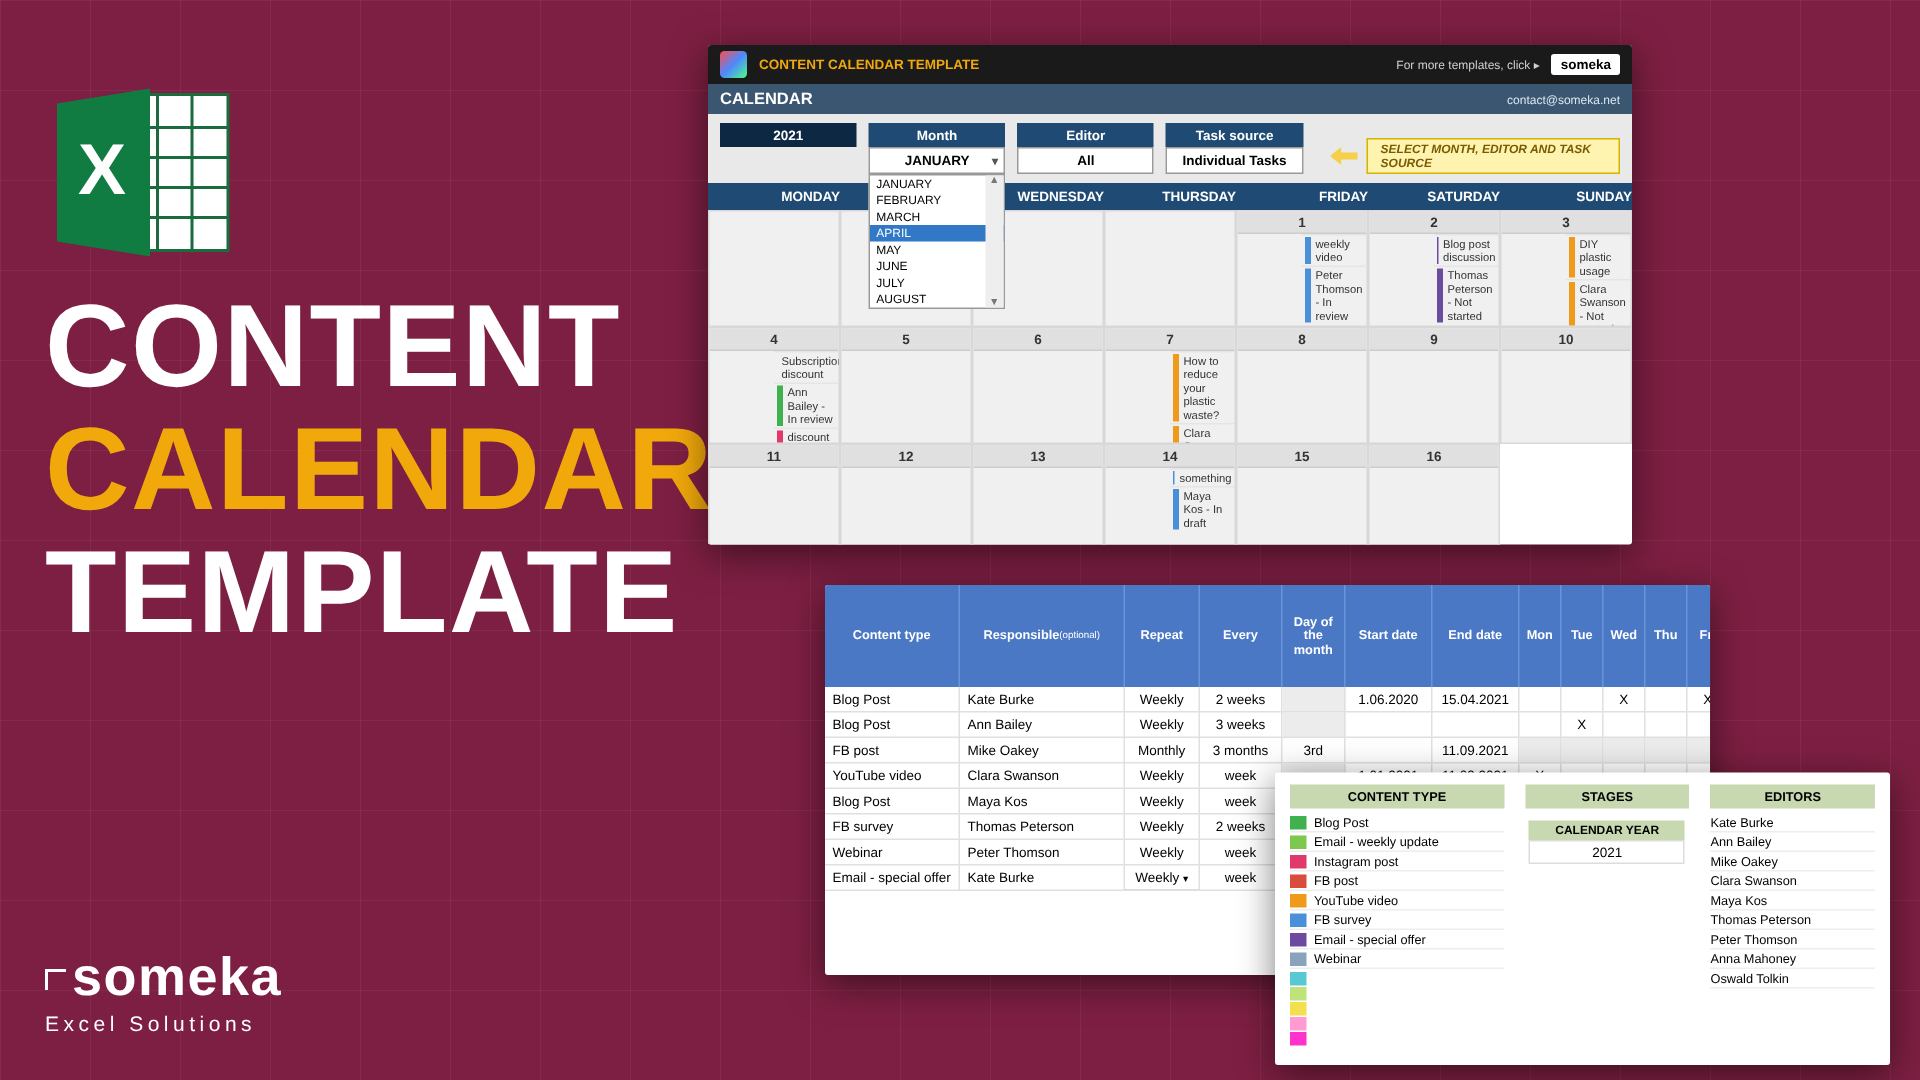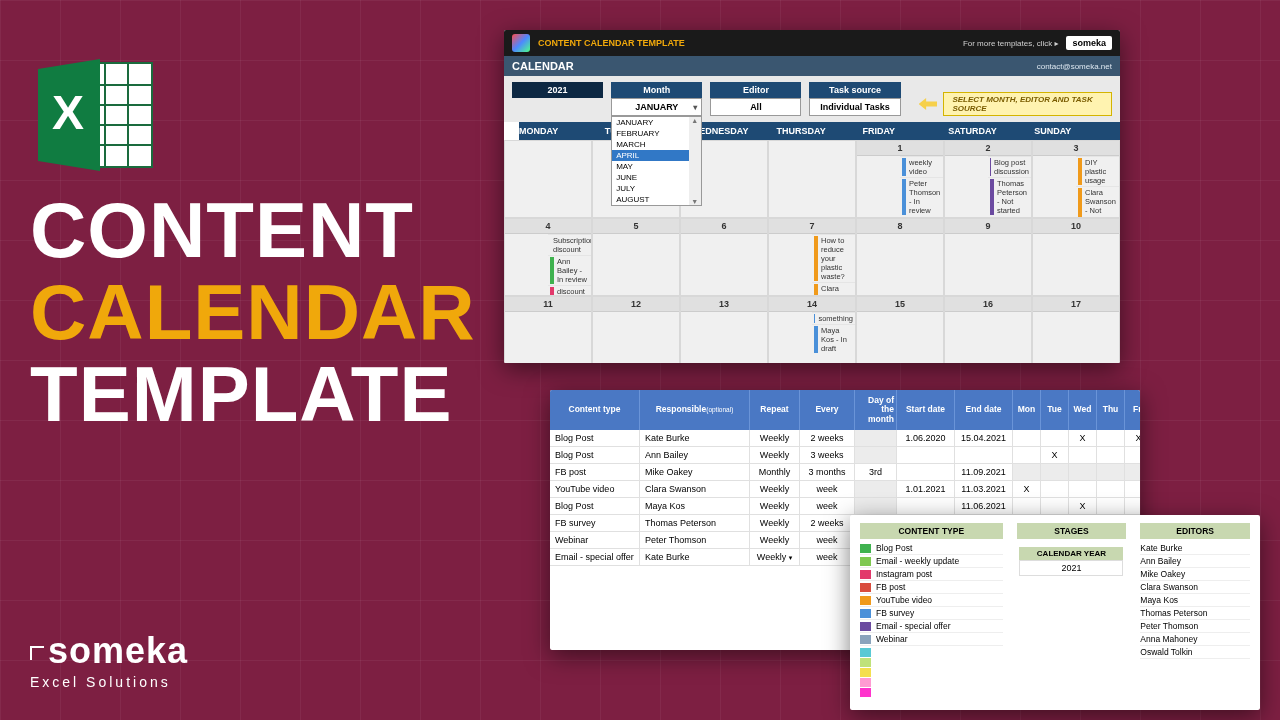--- a/index.html
+++ b/index.html
@@ -18,21 +18,21 @@
   .title-block .line { font-size: 78px; font-weight: 900; letter-spacing: 1px; line-height: 1.05; }
   .white { color: #ffffff; }
   .gold  { color: #f0a80b; }
   .someka-logo { position: absolute; bottom: 30px; left: 30px; color: #fff; }
   .someka-logo .mark { font-size: 36px; font-weight: 700; letter-spacing: 1px; }
   .someka-logo .sub  { font-size: 14px; letter-spacing: 3px; margin-top: 2px; }
   .someka-logo .sym { display:inline-block; width:14px; height:14px; border:2px solid #fff; border-right:none; border-bottom:none; margin-right:4px; vertical-align:middle; }
 
   
   .panel { position: absolute; background: #fff; box-shadow: 0 6px 24px rgba(0,0,0,0.5); border-radius: 2px; overflow: hidden; }
-  .calendar-panel { top: 30px; left: 504px; width: 616px; height: 333px; font-size: 9.5px; }
+  .calendar-panel { top: 30px; left: 472px; width: 616px; height: 333px; font-size: 9.5px; }
   .schedule-panel { top: 390px; left: 550px; width: 590px; height: 260px; font-size: 10px; }
   .legend-panel   { top: 515px; left: 850px;  width: 410px; height: 195px; font-size: 8.5px; }
 
   
   .cal-header-bar { background: #1a1a1a; color: #fff; display:flex; align-items:center; height:26px; padding: 0 8px; }
   .cal-logo-dot { width:18px; height:18px; background:linear-gradient(135deg,#ff4d4d,#4d88ff,#4dff88); border-radius:3px; margin-right:8px; }
   .cal-title-gold { color: #f0a80b; font-size: 9px; font-weight:700; }
   .cal-more { margin-left:auto; font-size:8px; color:#d0d0d0; }
   .someka-tag { background:#fff; color:#000; padding:2px 6px; margin-left:8px; font-size:9px; font-weight:700; border-radius:2px;}
   .cal-sub-bar { background:#3a5670; color:#fff; display:flex; align-items:center; height:20px; padding:0 8px; font-size:11px; font-weight:700;}
@@ -48,32 +48,32 @@
   .month-list { position:absolute; top:100%; left:0; width:100%; background:#fff; border:1px solid #999; font-size:8px; font-weight:400; z-index:5; }
   .month-list div { padding:1px 4px; }
   .month-list .hl { background:#3178c6; color:#fff; }
   .month-list .scroll { position:absolute; right:0; top:0; bottom:0; width:12px; background:#eee; }
   .month-list .scroll::before { content:"▲"; position:absolute; top:0; left:2px; font-size:7px; color:#777; }
   .month-list .scroll::after  { content:"▼"; position:absolute; bottom:0; left:2px; font-size:7px; color:#777; }
   .arrow-hint { display:flex; align-items:center; gap:6px; margin-left:10px; margin-top:10px;}
   .arrow-shape { width:22px; height:12px; background:#f6d04b; clip-path: polygon(40% 0, 40% 30%, 100% 30%, 100% 70%, 40% 70%, 40% 100%, 0 50%); }
   .hint-pill { background:#fff3b0; border:1px solid #d4b400; color:#7a5c00; font-size:8px; font-style:italic; font-weight:700; padding:2px 8px; }
 
-  .cal-days-head { display:grid; grid-template-columns: repeat(7,1fr); background:#1e4a74; color:#fff; font-size:9px; font-weight:700; text-align:left;margin-left:15px; }
+  .cal-days-head { display:grid; grid-template-columns: repeat(7,1fr); background:#1e4a74; color:#fff; font-size:9px; font-weight:700; text-align:right; }
   .cal-days-head div { padding:4px 0; }
   .cal-grid { display:grid; grid-template-columns: repeat(7,1fr); grid-auto-rows: 78px; }
   .cal-cell { border:1px solid #d8d8d8; background:#f0f0f0; position:relative; overflow:hidden; }
   .cal-cell .num { display:block; background:#e0e0e0; text-align:center; font-size:9px; font-weight:700; padding:2px 0; color:#333; border-bottom:1px solid #ccc; }
   .event { display:flex; font-size:7.5px; padding:1px 2px; border-top:1px solid #e5e5e5;margin-left:43px; }
   .event .bar { width:4px; margin-right:3px; }
   .event .txt { flex:1; color:#333; }
 
   
   .sched-head { display:grid; grid-template-columns: 90px 110px 50px 55px 42px 58px 58px repeat(7,28px); background:#4a78c4; color:#fff; font-size:8.5px; font-weight:700; text-align:center; }
-  .sched-head div { padding:6px 2px; border-right:1px solid #6a94d8; display:flex; align-items:center; justify-content:center; line-height:1.1;text-align:right; }
+  .sched-head div { padding:20px 2px; border-right:1px solid #6a94d8; display:flex; align-items:center; justify-content:center; line-height:1.1; }
   .sched-head .opt { font-size:6.5px; font-weight:400; display:block; }
   .sched-row { display:grid; grid-template-columns: 90px 110px 50px 55px 42px 58px 58px repeat(7,28px); font-size:9px; }
   .sched-row div { padding:3px 5px; border-right:1px solid #e0e0e0; border-bottom:1px solid #e0e0e0; white-space:nowrap; overflow:hidden; }
   .sched-row .ctr { text-align:center; }
   .sched-row .grey { background:#ececec; }
   .repeat-dd { position:relative; }
   .repeat-list { position:absolute; top:100%; left:0; width:55px; background:#fff; border:1px solid #999; font-size:8px; z-index:3; }
 
   
   .legend-panel { padding:8px 10px; }
@@ -275,23 +275,20 @@
           <div class="bar" style="background: rgb(74, 144, 217);"></div>
           <div class="txt">Maya Kos - In draft</div>
         </div>
       </div>
       <div class="cal-cell">
         <span class="num">15</span>
       </div>
       <div class="cal-cell">
         <span class="num">16</span>
       </div>
-      <div class="cal-cell">
-        <span class="num">17</span>
-      </div>
     </div>
 </div>
 
 <div class="panel schedule-panel">
   <div class="sched-head">
     <div>Content type</div>
     <div>
         <span>Responsible</span>
         <br>
         <span class="opt">(optional)</span>

